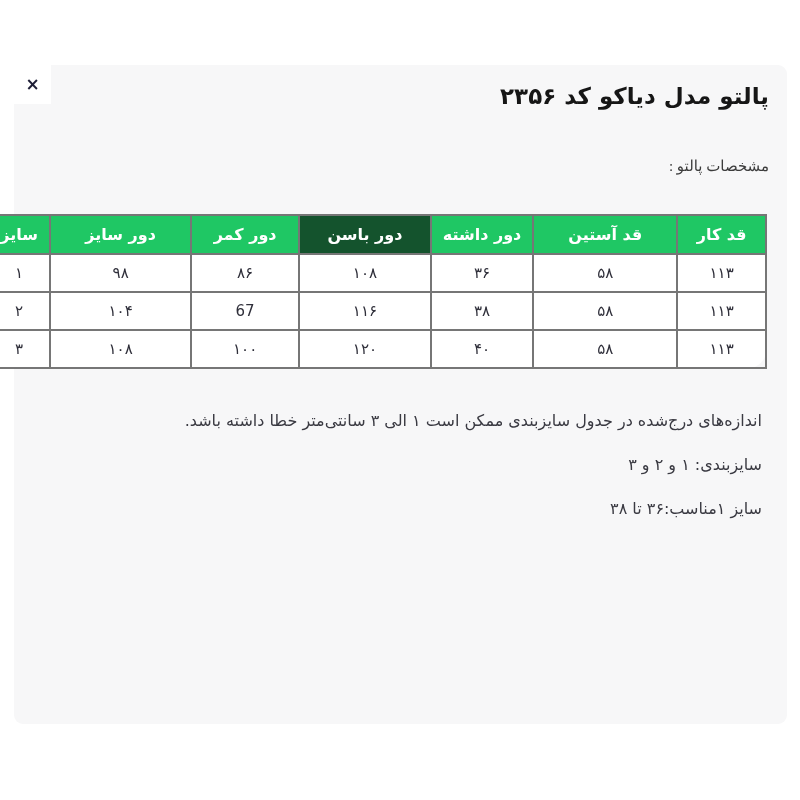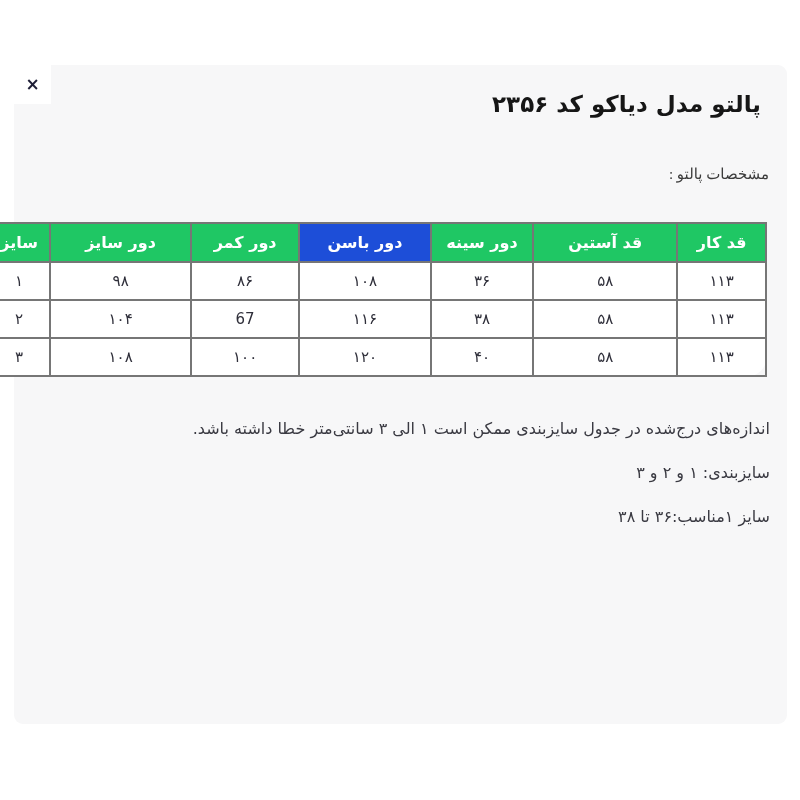--- a/index.html
+++ b/index.html
@@ -37,21 +37,21 @@
     padding: 0;
     font-family: "DejaVu Sans", sans-serif;
     font-size: 17px;
     font-weight: 700;
     color: #1d1d35;
     cursor: pointer;
     line-height: 39px;
     text-align: center;
   }
   .title {
-    margin: 8px;
+    margin: 0;
     padding: 16px 18px 0 50px;
     font-size: 23px;
     font-weight: 700;
     color: #161616;
     line-height: 1.35;
   }
   .subtitle {
     margin-top: 45px;
     padding-left: 18px;
     padding-right: 18px;
@@ -83,21 +83,21 @@
     height: 36px;
     font-size: 15px;
     color: #2f2f3a;
   }
   .notes {
     margin-top: 41px;
     padding-right: 17px;
     padding-left: 30px;
   }
   .notes p {
-    margin: 0 0 22px 0;
+    margin: 0 8px 22px 0;
     font-size: 16px;
     line-height: 22px;
     color: #3a3a42;
     text-align: right;
   }
 </style>
 </head>
 <body>
 
 <div class="stage">
@@ -117,22 +117,22 @@
         <col style="width:16.9%">
         <col style="width:13.2%">
         <col style="width:18.5%">
         <col style="width:11.4%">
       </colgroup>
       <thead>
         <tr>
             <th style="background: rgb(31, 199, 100); color: rgb(255, 255, 255);">سایز</th>
             <th style="background: rgb(31, 199, 100); color: rgb(255, 255, 255);">دور سایز</th>
             <th style="background: rgb(31, 199, 100); color: rgb(255, 255, 255);">دور کمر</th>
-            <th style="background: #1d4ed8; color: rgb(255, 255, 255);">دور باسن</th>
-            <th style="background: rgb(31, 199, 100); color: rgb(255, 255, 255);">دور سینه</th>
+            <th style="background: #14532d; color: rgb(255, 255, 255);">دور باسن</th>
+            <th style="background: rgb(31, 199, 100); color: rgb(255, 255, 255);">دور داشته</th>
             <th style="background: rgb(31, 199, 100); color: rgb(255, 255, 255);">قد آستین</th>
             <th style="background: rgb(31, 199, 100); color: rgb(255, 255, 255);">قد کار</th>
           </tr>
       </thead>
       <tbody>
           <tr>
             <td>۱</td>
             <td>۹۸</td>
             <td>۸۶</td>
             <td>۱۰۸</td>

